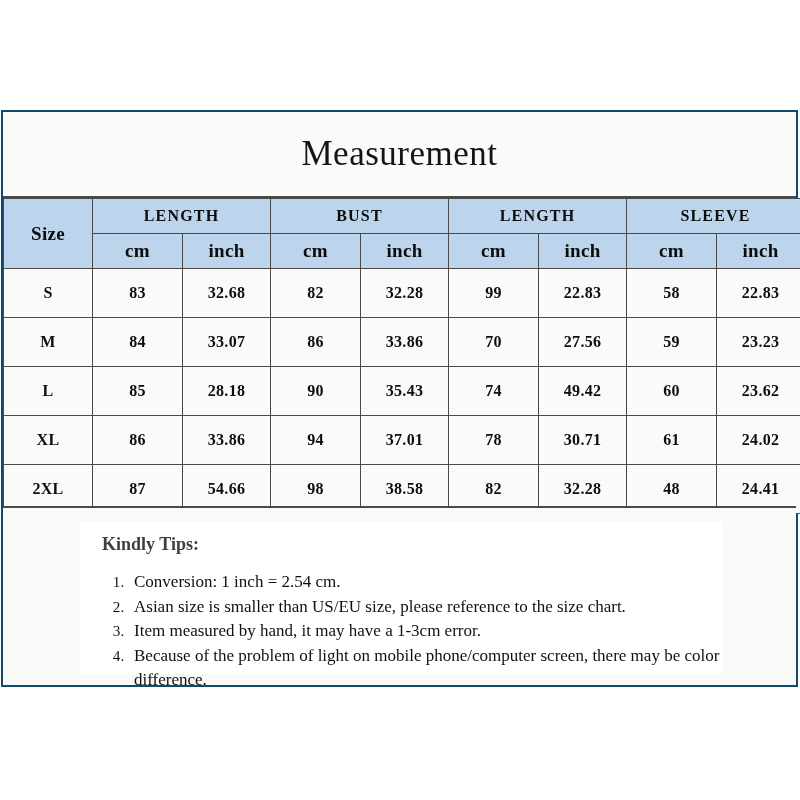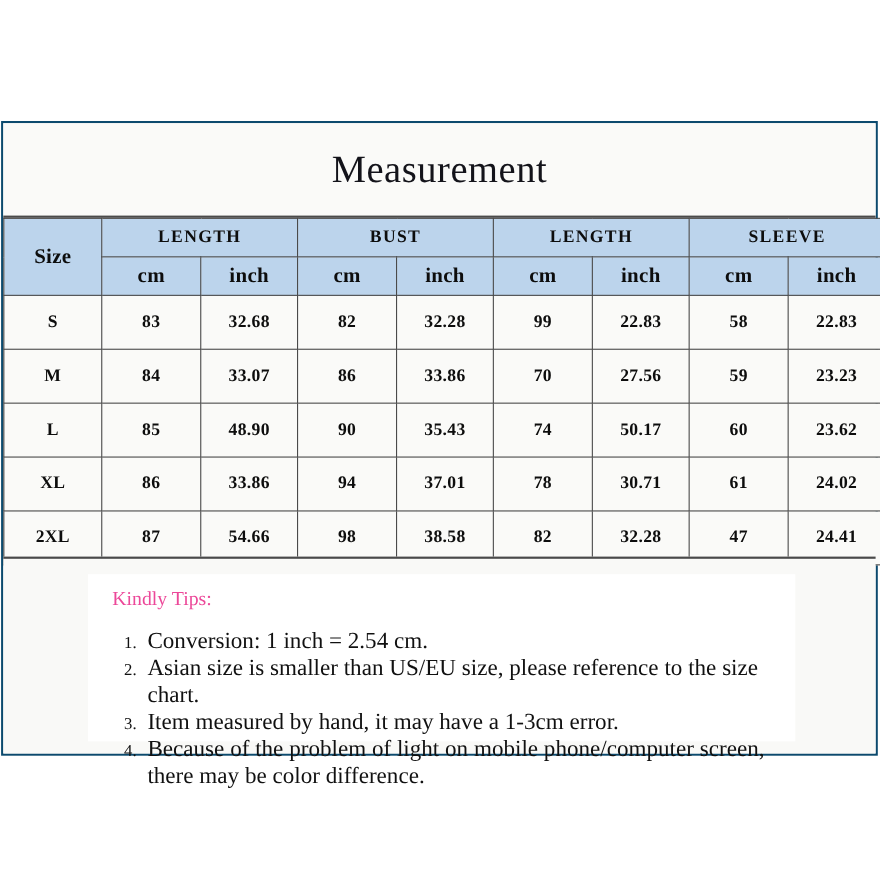--- a/index.html
+++ b/index.html
@@ -101,34 +101,34 @@
     top: 14px;
     width: 643px;
     height: 152px;
     background: #ffffff;
   }
   .tips-heading {
     position: absolute;
     left: 22px;
     top: 12px;
     font-size: 18px;
-    font-weight: 400;
-    color: #ec4899;
+    font-weight: 700;
+    color: #404040;
   }
   ol.tips-list {
     position: absolute;
     left: 22px;
     top: 48px;
     width: 600px;
     margin: 0;
     padding: 0 0 0 26px;
     list-style: decimal;
   }
   ol.tips-list li {
-    font-size: 21px;
+    font-size: 17px;
     line-height: 24.5px;
     color: #111;
     padding-left: 6px;
   }
   ol.tips-list li::marker {
     font-size: 15.2px;
   }
 </style>
 </head>
 <body>
@@ -191,25 +191,25 @@
           <td>86</td>
           <td>33.86</td>
           <td>70</td>
           <td>27.56</td>
           <td>59</td>
           <td>23.23</td>
         </tr>
         <tr>
           <td class="size-cell">L</td>
           <td>85</td>
-          <td>48.90</td>
+          <td>28.18</td>
           <td>90</td>
           <td>35.43</td>
           <td>74</td>
-          <td>50.17</td>
+          <td>49.42</td>
           <td>60</td>
           <td>23.62</td>
         </tr>
         <tr>
           <td class="size-cell">XL</td>
           <td>86</td>
           <td>33.86</td>
           <td>94</td>
           <td>37.01</td>
           <td>78</td>
@@ -218,21 +218,21 @@
           <td>24.02</td>
         </tr>
         <tr>
           <td class="size-cell">2XL</td>
           <td>87</td>
           <td>54.66</td>
           <td>98</td>
           <td>38.58</td>
           <td>82</td>
           <td>32.28</td>
-          <td>47</td>
+          <td>48</td>
           <td>24.41</td>
         </tr>
       </tbody>
     </table>
 
     <div class="tips-area">
       <div class="tips-panel">
         <div class="tips-heading">Kindly Tips:</div>
         <ol class="tips-list">
           <li>Conversion: 1 inch = 2.54 cm.</li>

